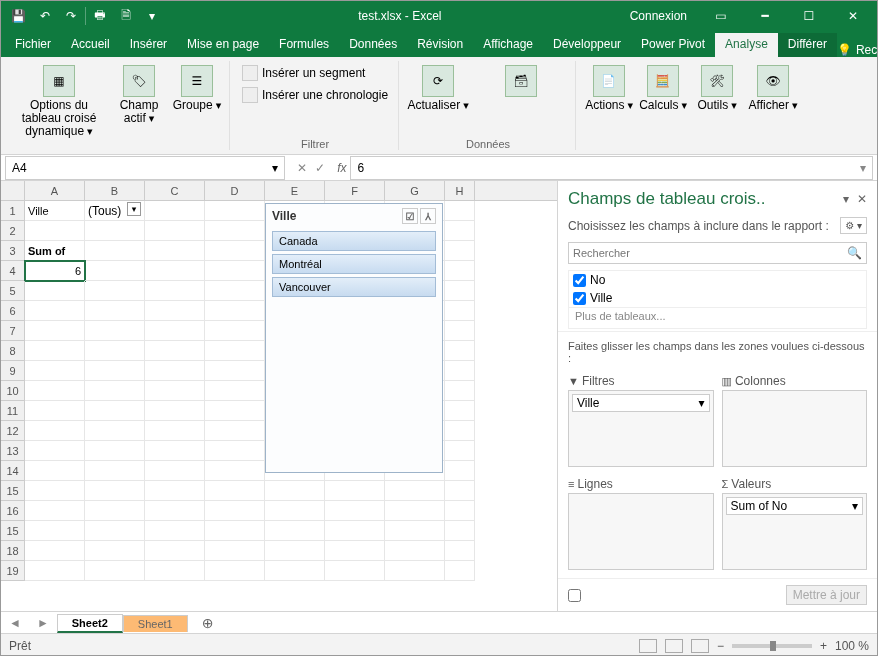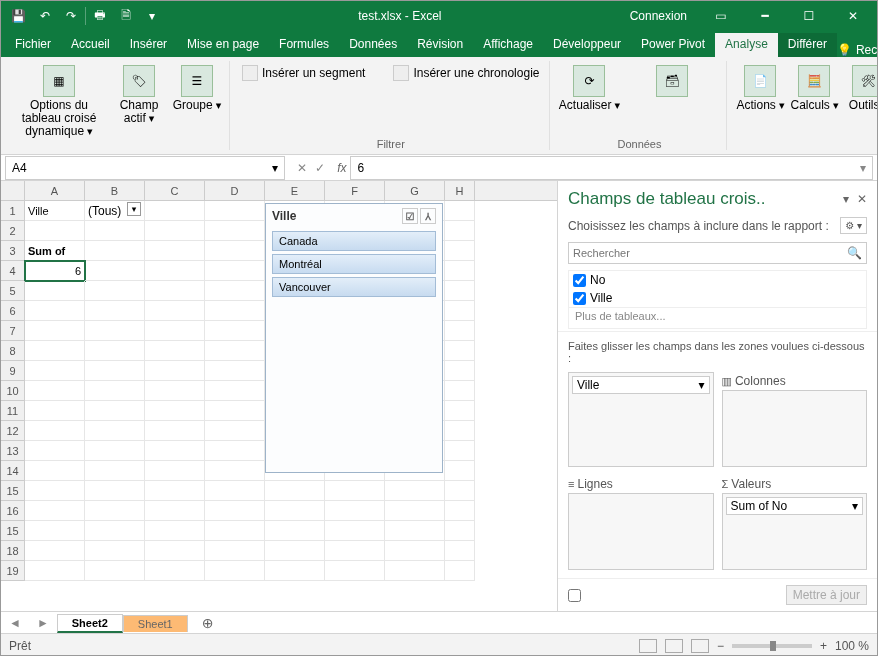--- a/index.html
+++ b/index.html
@@ -22,21 +22,21 @@
 
 .ribbon-body { height: 98px; background:#f3f3f3; border-bottom:1px solid #d4d4d4; display:flex; padding:4px; gap:2px; overflow:hidden;}
 .rgroup { display:flex; flex-direction:column; align-items:center; padding:0 6px; border-right:1px solid #e0e0e0; }
 .rgroup:last-child{border-right:none;}
 .rgroup-items { display:flex; gap:4px; flex:1; align-items:flex-start;}
 .rgroup-label { font-size:11px; color:#666; text-align:center; padding-top:2px; }
 .big-btn { display:flex; flex-direction:column; align-items:center; width:72px; padding-top:4px; cursor:pointer; }
 .big-btn.wider{width:96px;}
 .big-icon { width:32px; height:32px; background:#d9e8df; border:1px solid #9abf9a; margin-bottom:2px; display:flex;align-items:center;justify-content:center;}
 .big-btn-label { font-size:11px; text-align:center; line-height:1.1; }
-.small-list { display:flex; flex-direction:row; gap:20px; padding-top:2px;}
+.small-list { display:flex; flex-direction:column; gap:2px; padding-top:2px;}
 .small-item { display:flex; align-items:center; gap:4px; padding:2px 4px; cursor:pointer; font-size:11px; white-space:nowrap;}
 .sm-icon { width:16px; height:16px; background:#eee; border:1px solid #ccc; }
 
 .formula-bar { height:26px; border-bottom:1px solid #d4d4d4; display:flex; align-items:center; }
 .name-box { width:280px; height:24px; border:1px solid #ccc; margin:1px 4px; padding:2px 6px; display:flex; align-items:center; justify-content:space-between;}
 .fx-btns { display:flex; gap:8px; padding:0 8px; color:#888;}
 .fx-label { padding:0 4px; font-style:italic; color:#666;}
 .formula-input { flex:1; height:24px; border:1px solid #ccc; margin-right:4px; padding:2px 6px; display:flex; align-items:center;}
 
 .main-area { display:flex; height: calc(656px - 30px - 26px - 98px - 26px - 22px - 24px); }
@@ -485,20 +485,21 @@
         </div>
       <div class="fp-field">
           <input type="checkbox" checked="" style="">
           <span>Ville</span>
         </div>
       <div class="fp-more" style="border-top:1px solid #eee;">Plus de tableaux...</div>
     </div>
     <div class="fp-drag-hint">Faites glisser les champs dans les zones voulues ci-dessous :</div>
     <div class="fp-areas">
       <div class="fp-area">
+        <div class="fp-area-label">▼ <span>Filtres</span></div>
         <div class="fp-area-box">
           <div class="fp-chip">
               <span>Ville</span>
               <span>▾</span>
             </div>
         </div>
       </div>
       <div class="fp-area">
         <div class="fp-area-label">▥ <span>Colonnes</span></div>
         <div class="fp-area-box"></div>

